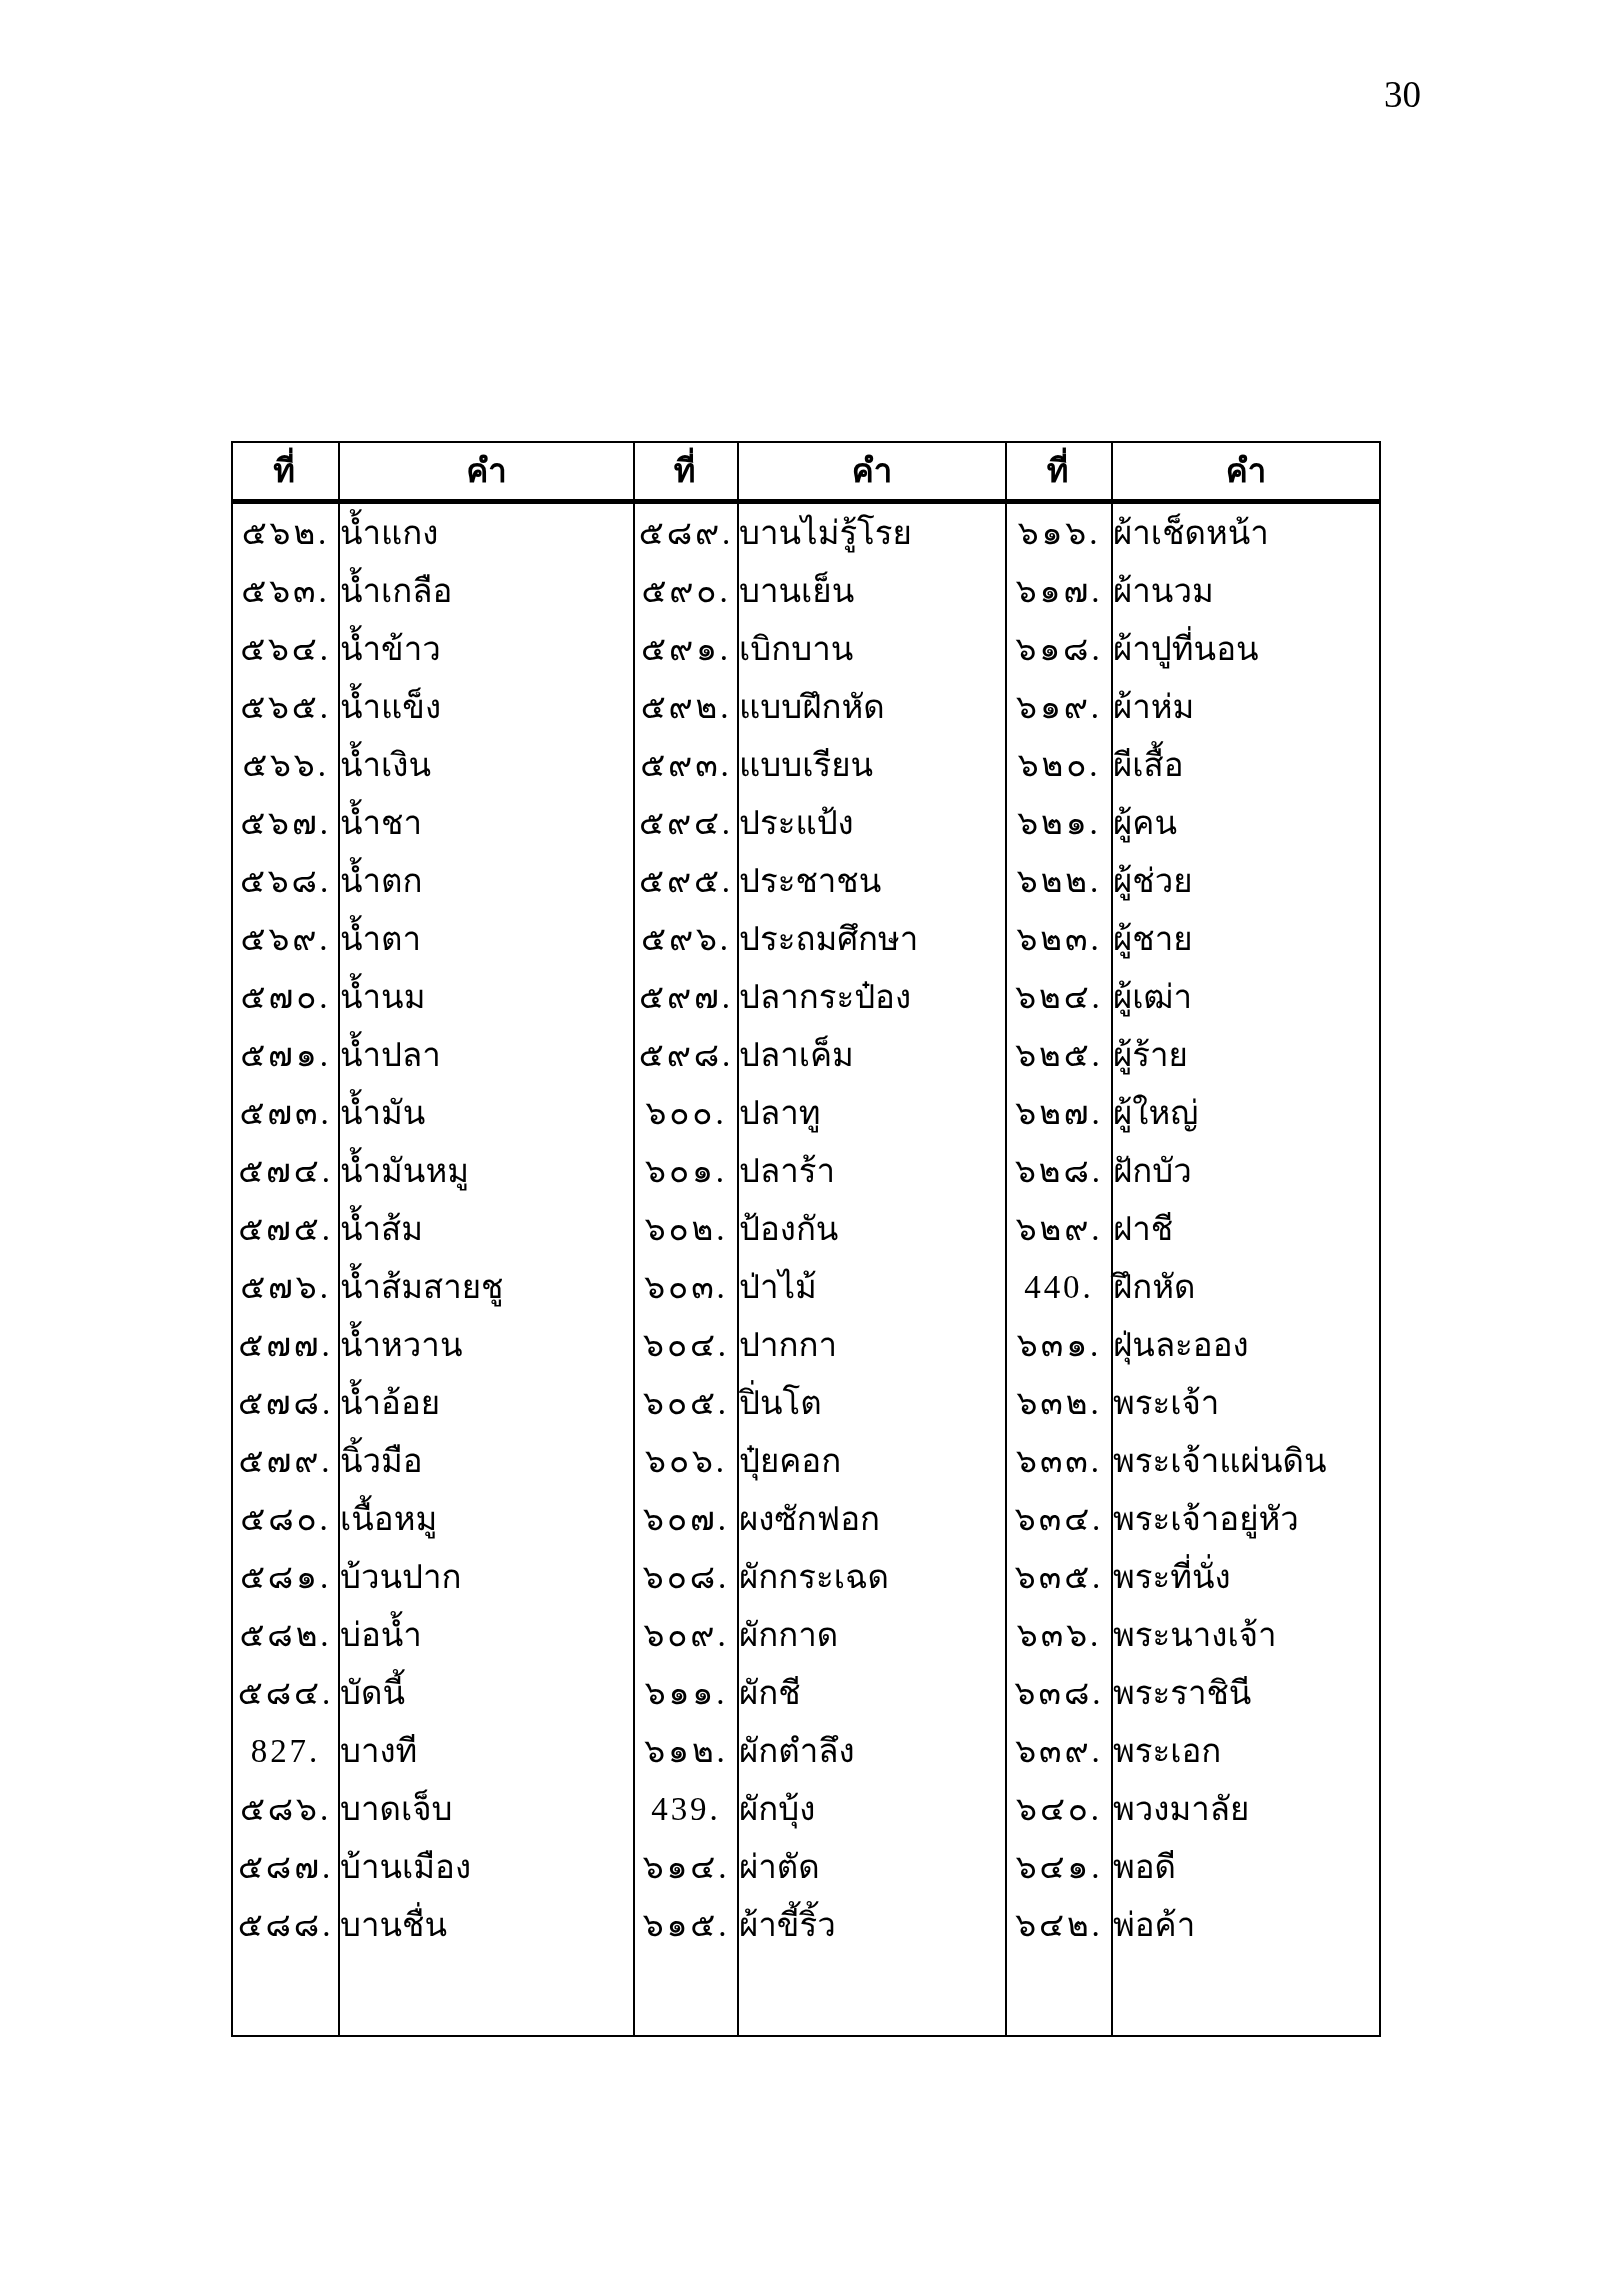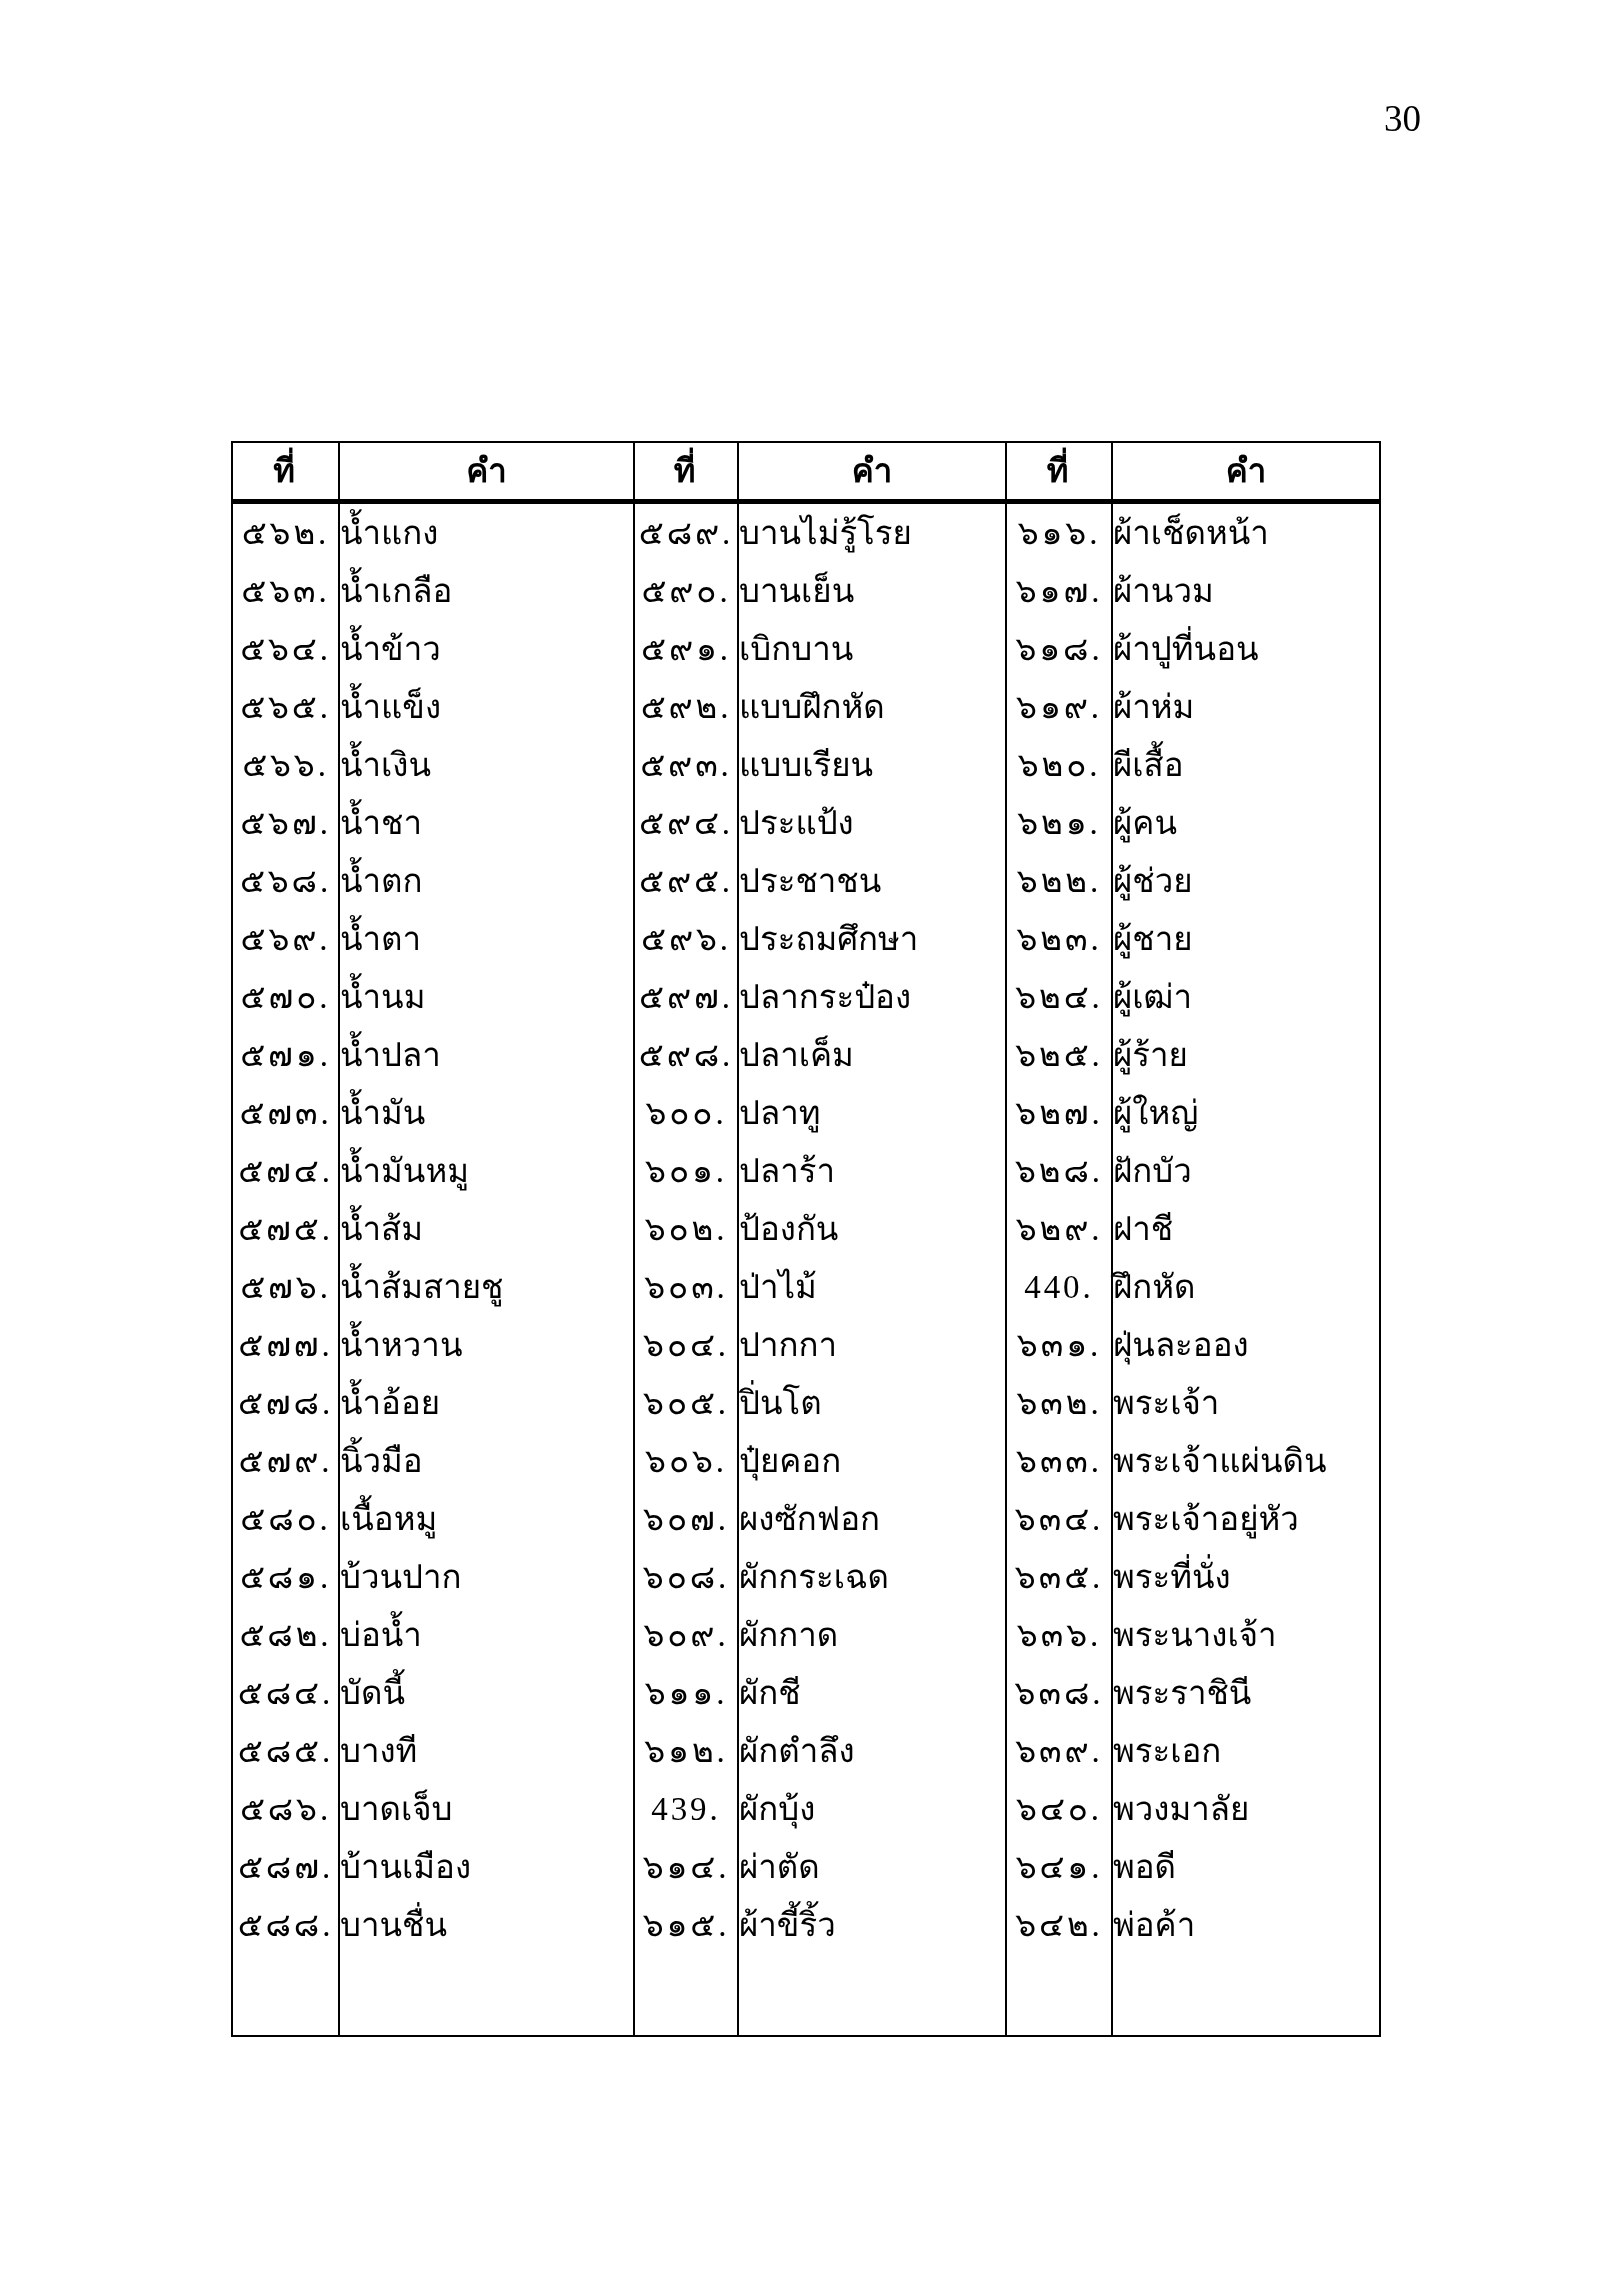--- a/index.html
+++ b/index.html
@@ -12,21 +12,21 @@
     width: 1621px;
     height: 2293px;
     background: #ffffff;
     color: #000000;
     font-family: "Liberation Serif", "DejaVu Serif", serif;
     overflow: hidden;
   }
   .page-number {
     position: absolute;
     left: 1384px;
-    top: 100px;
+    top: 76px;
     font-size: 37px;
     line-height: 1;
     color: #000000;
   }
   table.word-table {
     position: absolute;
     left: 231px;
     top: 441px;
     width: 1147px;
     border-collapse: collapse;
@@ -282,21 +282,21 @@
   <tr>
     <td class="c-no">๕๘๔.</td>
     <td class="c-word">บัดนี้</td>
     <td class="c-no">๖๑๑.</td>
     <td class="c-word">ผักชี</td>
     <td class="c-no">๖๓๘.</td>
     <td class="c-word">พระราชินี</td>
   </tr>
 
   <tr>
-    <td class="c-no">๕๘๕.</td>
+    <td class="c-no">827.</td>
     <td class="c-word">บางที</td>
     <td class="c-no">๖๑๒.</td>
     <td class="c-word">ผักตำลึง</td>
     <td class="c-no">๖๓๙.</td>
     <td class="c-word">พระเอก</td>
   </tr>
 
   <tr>
     <td class="c-no">๕๘๖.</td>
     <td class="c-word">บาดเจ็บ</td>

